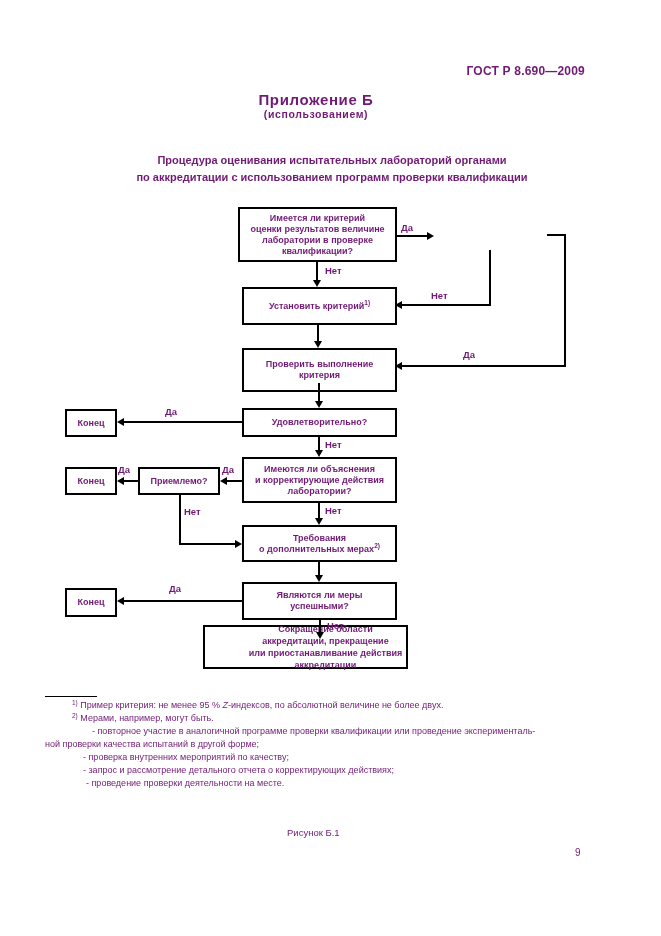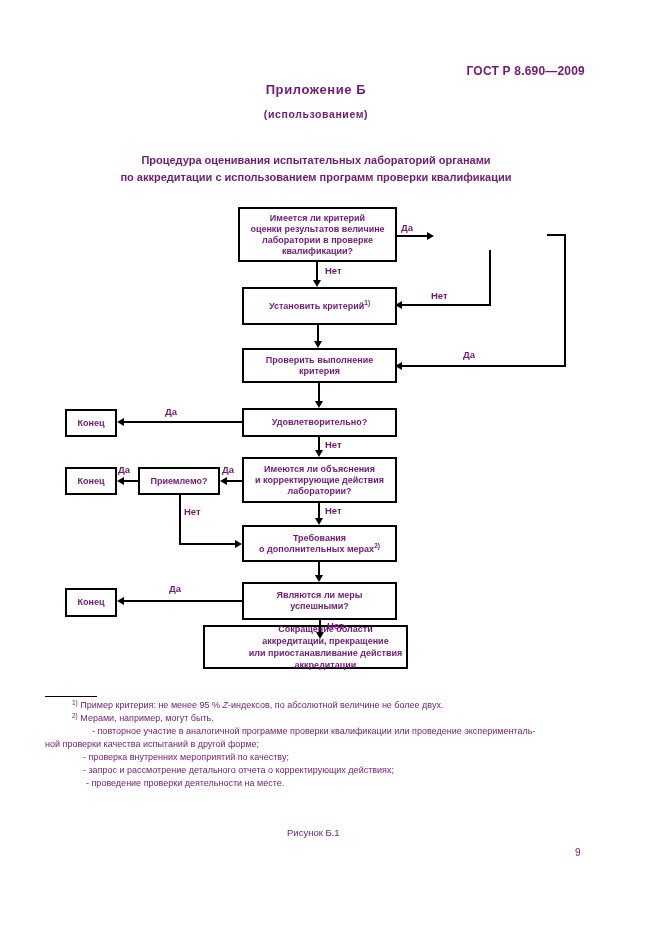--- a/index.html
+++ b/index.html
@@ -1,34 +1,34 @@
 <!DOCTYPE html>
 <html><head>
 <meta charset="utf-8">
 <style>
   html,body{margin:0;padding:0;background:#fff;}
   .page{position:relative;width:661px;height:936px;background:#ffffff;
         font-family:"Liberation Sans",sans-serif;color:#701a75;overflow:hidden;}
 
   
   .doc-number{position:absolute;top:64px;right:76px;font-size:12px;font-weight:bold;letter-spacing:.2px;}
-  .appendix{position:absolute;top:82px;left:0;width:632px;text-align:center;font-size:13px;font-weight:bold;letter-spacing:.6px;}
+  .appendix{position:absolute;top:91px;left:0;width:632px;text-align:center;font-size:15px;font-weight:bold;letter-spacing:.6px;}
   .appendix-note{position:absolute;top:108px;left:0;width:632px;text-align:center;font-size:10.5px;font-weight:bold;letter-spacing:.6px;}
-  .fig-title{position:absolute;top:152px;left:0;width:632px;text-align:center;font-size:11px;font-weight:bold;line-height:17px;}
+  .fig-title{position:absolute;top:152px;left:0;width:632px;text-align:center;font-size:11px;font-weight:bold;line-height:17px;padding-left:16px;}
 
   
   .fbox{position:absolute;border:2px solid #000;background:#fff;box-sizing:border-box;
         display:flex;flex-direction:column;align-items:center;justify-content:center;
         text-align:center;font-size:9px;font-weight:bold;line-height:11px;}
   .fbox sup{font-size:6.5px;line-height:0;vertical-align:4px;}
 
   .b-has-criterion{left:238px;top:207px;width:159px;height:55px;}
   .b-criterion-adequate{left:434px;top:222px;width:113px;height:29px;}
   .b-establish{left:242px;top:287px;width:155px;height:38px;}
-  .b-check{left:242px;top:348px;width:155px;height:35px;}
+  .b-check{left:242px;top:348px;width:155px;height:44px;}
   .b-satisfactory{left:242px;top:408px;width:155px;height:29px;}
   .b-end1{left:65px;top:409px;width:52px;height:28px;}
   .b-explanations{left:242px;top:457px;width:155px;height:46px;}
   .b-acceptable{left:138px;top:467px;width:82px;height:28px;}
   .b-end2{left:65px;top:467px;width:52px;height:28px;}
   .b-measures{left:242px;top:525px;width:155px;height:37px;}
   .b-successful{left:242px;top:582px;width:155px;height:38px;}
   .b-end3{left:65px;top:588px;width:52px;height:29px;}
   .b-reduce{left:203px;top:625px;width:205px;height:44px;line-height:12px;padding-left:40px;}
 

